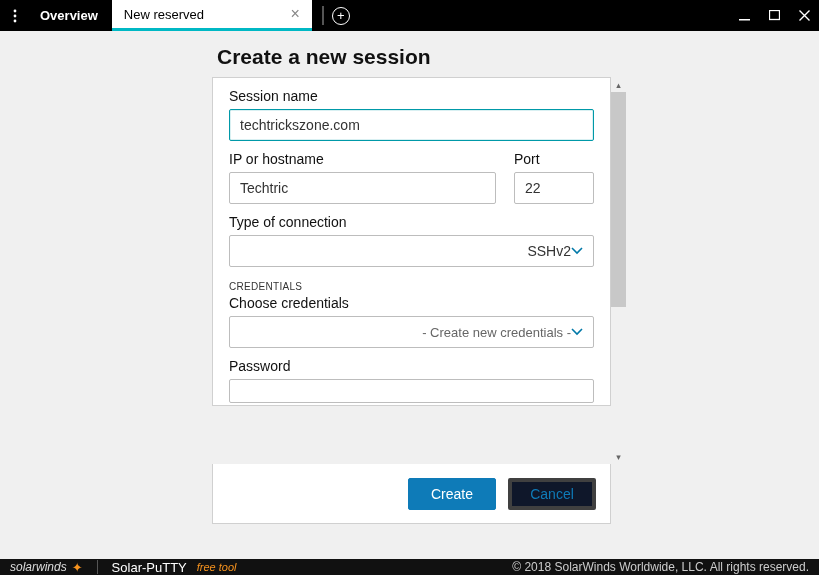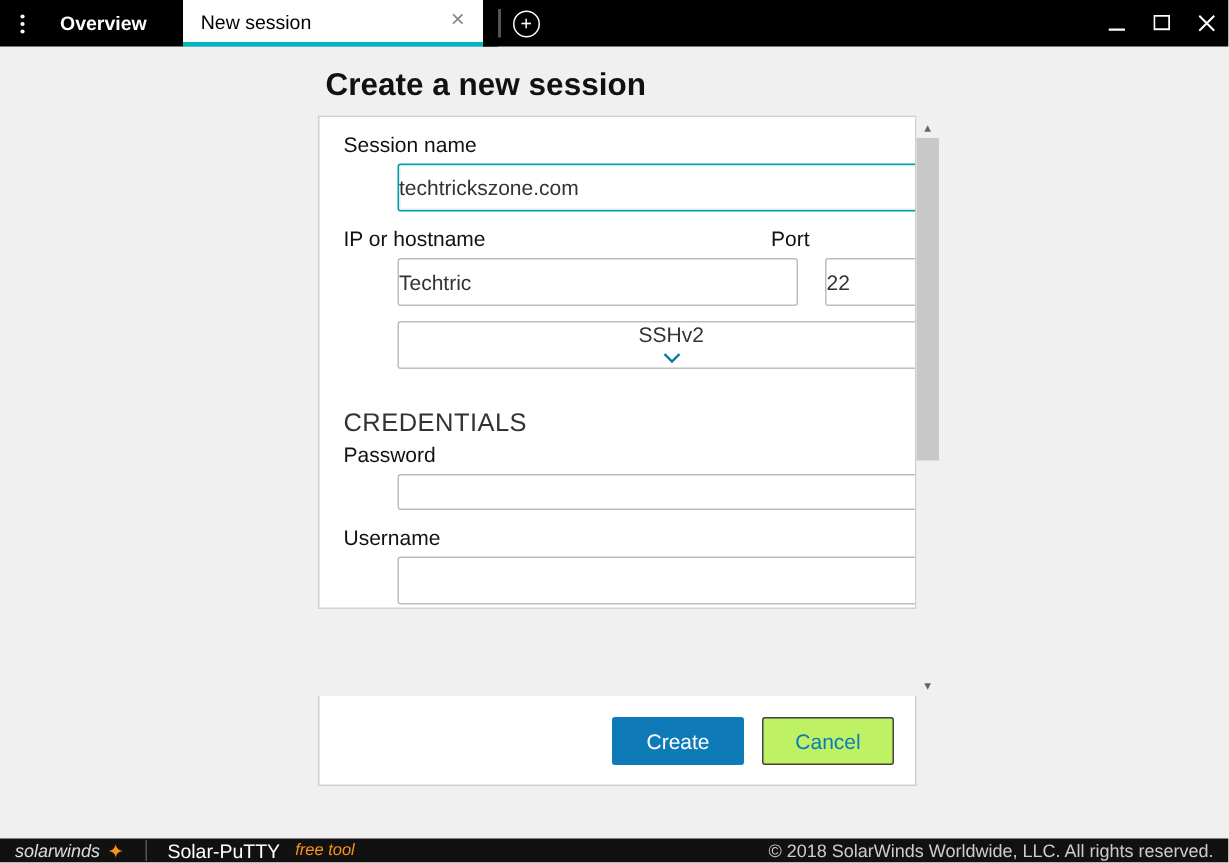--- a/index.html
+++ b/index.html
@@ -3,21 +3,21 @@
 <meta charset="utf-8">
 <style>
   * { box-sizing: border-box; margin: 0; padding: 0; }
   html, body { width: 819px; height: 575px; font-family: "Segoe UI", Arial, sans-serif; background: #f0f0f0; overflow: hidden; }
   .app { width: 819px; height: 575px; position: relative; background: #f0f0f0; }
 
   
   .tabbar { height: 31px; background: #000; display: flex; align-items: stretch; color: #fff; position: relative; }
   .menu-dots { width: 30px; display: flex; align-items: center; justify-content: center; }
   .menu-dots svg { width: 4px; height: 14px; }
-  .tab-overview { display: flex; align-items: center; padding: 0 24px 0 10px; font-size: 13px; font-weight: 600; }
+  .tab-overview { display: flex; align-items: center; padding: 0 14px 0 10px; font-size: 13px; font-weight: 600; }
   .tab-new { background: #fff; color: #000; display: flex; align-items: center; min-width: 200px; padding: 0 10px 0 12px; font-size: 13px; position: relative; border-bottom: 3px solid #00b8c4; }
   .tab-new .close { margin-left: auto; color: #888; font-size: 16px; line-height: 1; cursor: pointer; padding: 0 2px; }
   .tab-divider { width: 10px; background: #000; }
   .vline { width: 2px; background: #555; margin: 6px 0; }
   .addtab { width: 34px; display: flex; align-items: center; justify-content: center; }
   .addtab-circle { width: 18px; height: 18px; border: 1.6px solid #fff; border-radius: 50%; display: flex; align-items: center; justify-content: center; font-size: 13px; line-height: 1; }
   .win-controls { margin-left: auto; display: flex; align-items: center; }
   .win-btn { width: 30px; height: 31px; display: flex; align-items: center; justify-content: center; color: #fff; }
   .win-btn svg { width: 11px; height: 11px; }
 
@@ -27,41 +27,41 @@
   .heading { position: absolute; left: 217px; top: 14px; font-size: 21px; font-weight: 600; color: #111; }
 
   
   .scroll-wrap { position: absolute; left: 212px; top: 46px; width: 399px; height: 329px; border: 1px solid #d0d0d0; background: #fff; }
   .form-area { position: absolute; left: 0; top: 0; right: 0; bottom: 0; padding: 10px 16px 0 16px; overflow: hidden; }
   .scrollbar-track { position: absolute; left: 611px; top: 46px; width: 15px; height: 387px; background: #f0f0f0; }
   .scrollbar-arrow { width: 15px; height: 15px; display: flex; align-items: center; justify-content: center; color: #666; font-size: 9px; }
   .scrollbar-thumb { position: absolute; top: 15px; left: 0; width: 15px; height: 215px; background: #c8c8c8; }
 
   .label { font-size: 14px; color: #111; margin-bottom: 5px; display: block; }
-  .section-label { font-size: 17px; color: #333; letter-spacing: 0.3px; margin-top: 26px; margin-bottom: 3px; }
+  .section-label { font-size: 10px; color: #333; letter-spacing: 0.3px; margin-top: 14px; margin-bottom: 3px; }
   .field { margin-bottom: 10px; }
   .text-input, .select-box {
     width: 100%; height: 32px; border: 1px solid #bdbdbd; border-radius: 2px;
-    padding: 0 0; font-size: 14px; color: #333; background: #fff; outline: none;
-    display: flex; align-items: center; margin-left: 36px;
+    padding: 0 10px; font-size: 14px; color: #333; background: #fff; outline: none;
+    display: flex; align-items: center;
   }
   .text-input.focus { border: 1px solid #0099a8; box-shadow: 0 0 0 1px rgba(0,153,168,0.15) inset; }
   .row-hp { display: flex; gap: 18px; }
   .row-hp .col-host { flex: 1; }
   .row-hp .col-port { width: 80px; }
-  .select-box { justify-content: flex-start; cursor: pointer; flex-direction: column; }
+  .select-box { justify-content: flex-end; cursor: pointer; }
   .select-box .chev { color: #0078a8; }
   .select-box .chev svg { width: 12px; height: 12px; }
   .muted { color: #666; font-size: 13px; }
 
   
   .button-bar { position: absolute; left: 212px; top: 433px; width: 399px; height: 60px; border: 1px solid #d0d0d0; border-top: none; background: #fff; display: flex; align-items: center; justify-content: flex-end; padding-right: 14px; gap: 12px; }
   .btn { min-width: 88px; height: 32px; border-radius: 2px; font-size: 14px; display: flex; align-items: center; justify-content: center; cursor: pointer; }
   .btn-primary { background: #0e7bb8; color: #fff; border: 1px solid #0e7bb8; }
-  .btn-secondary { background: #bef264; color: #0e7bb8; border: 1px solid #404040; }
+  .btn-secondary { background: #0f172a; color: #0e7bb8; border: 4px solid #404040; }
 
   
   .footer { position: absolute; left: 0; bottom: 0; width: 100%; height: 16px; background: #111; color: #ddd; display: flex; align-items: center; font-size: 12px; padding: 0 10px; }
   .footer-left { display: flex; align-items: center; gap: 6px; }
   .brand { font-style: italic; font-size: 12px; color: #ddd; }
   .brand-accent { color: #f7931e; font-size: 13px; margin-left: -1px; }
   .footer-sep { width: 1px; height: 14px; background: #555; margin: 0 8px; }
   .product { color: #fff; font-size: 13px; }
   .freetool { color: #f7931e; font-style: italic; font-size: 11px; margin-left: 4px; }
   .footer-right { margin-left: auto; color: #ccc; }
@@ -76,21 +76,21 @@
       <svg viewBox="0 0 4 14">
           <circle cx="2" cy="2" r="1.4" fill="#fff"></circle>
           <circle cx="2" cy="7" r="1.4" fill="#fff"></circle>
           <circle cx="2" cy="12" r="1.4" fill="#fff"></circle>
         </svg>
     </div>
     <div class="tab-overview">
       <span>Overview</span>
     </div>
     <div class="tab-new">
-      <span>New session</span>
+      <span>New reserved</span>
       <span class="close">×</span>
     </div>
     <div class="tab-divider"></div>
     <div class="vline"></div>
     <div class="addtab">
       <div class="addtab-circle">+</div>
     </div>
     <div class="win-controls">
       <div class="win-btn">
         <svg viewBox="0 0 11 11">
@@ -125,32 +125,44 @@
             <span class="label">IP or hostname</span>
             <input class="text-input" value="Techtric" style="">
           </div>
           <div class="col-port">
             <span class="label">Port</span>
             <input class="text-input" value="22" style="">
           </div>
         </div>
 
         <div class="field">
+          <span class="label">Type of connection</span>
           <div class="select-box">
             <span>SSHv2</span>
             <span class="chev">
               <svg viewBox="0 0 12 12">
                   <path d="M1 4 L6 9 L11 4" fill="none" stroke="#0078a8" stroke-width="1.6"></path>
                 </svg>
             </span>
           </div>
         </div>
 
         <div class="section-label">CREDENTIALS</div>
 
+        <div class="field" style="margin-top:2px;">
+          <span class="label">Choose credentials</span>
+          <div class="select-box">
+            <span class="muted">- Create new credentials -</span>
+            <span class="chev">
+              <svg viewBox="0 0 12 12">
+                  <path d="M1 4 L6 9 L11 4" fill="none" stroke="#0078a8" stroke-width="1.6"></path>
+                </svg>
+            </span>
+          </div>
+        </div>
 
         <div class="field">
           <span class="label">Password</span>
           <input type="password" class="text-input" style="height: 24px;" value="">
         </div>
 
         <div class="field">
           <span class="label">Username</span>
           <input class="text-input" value="" style="">
         </div>

